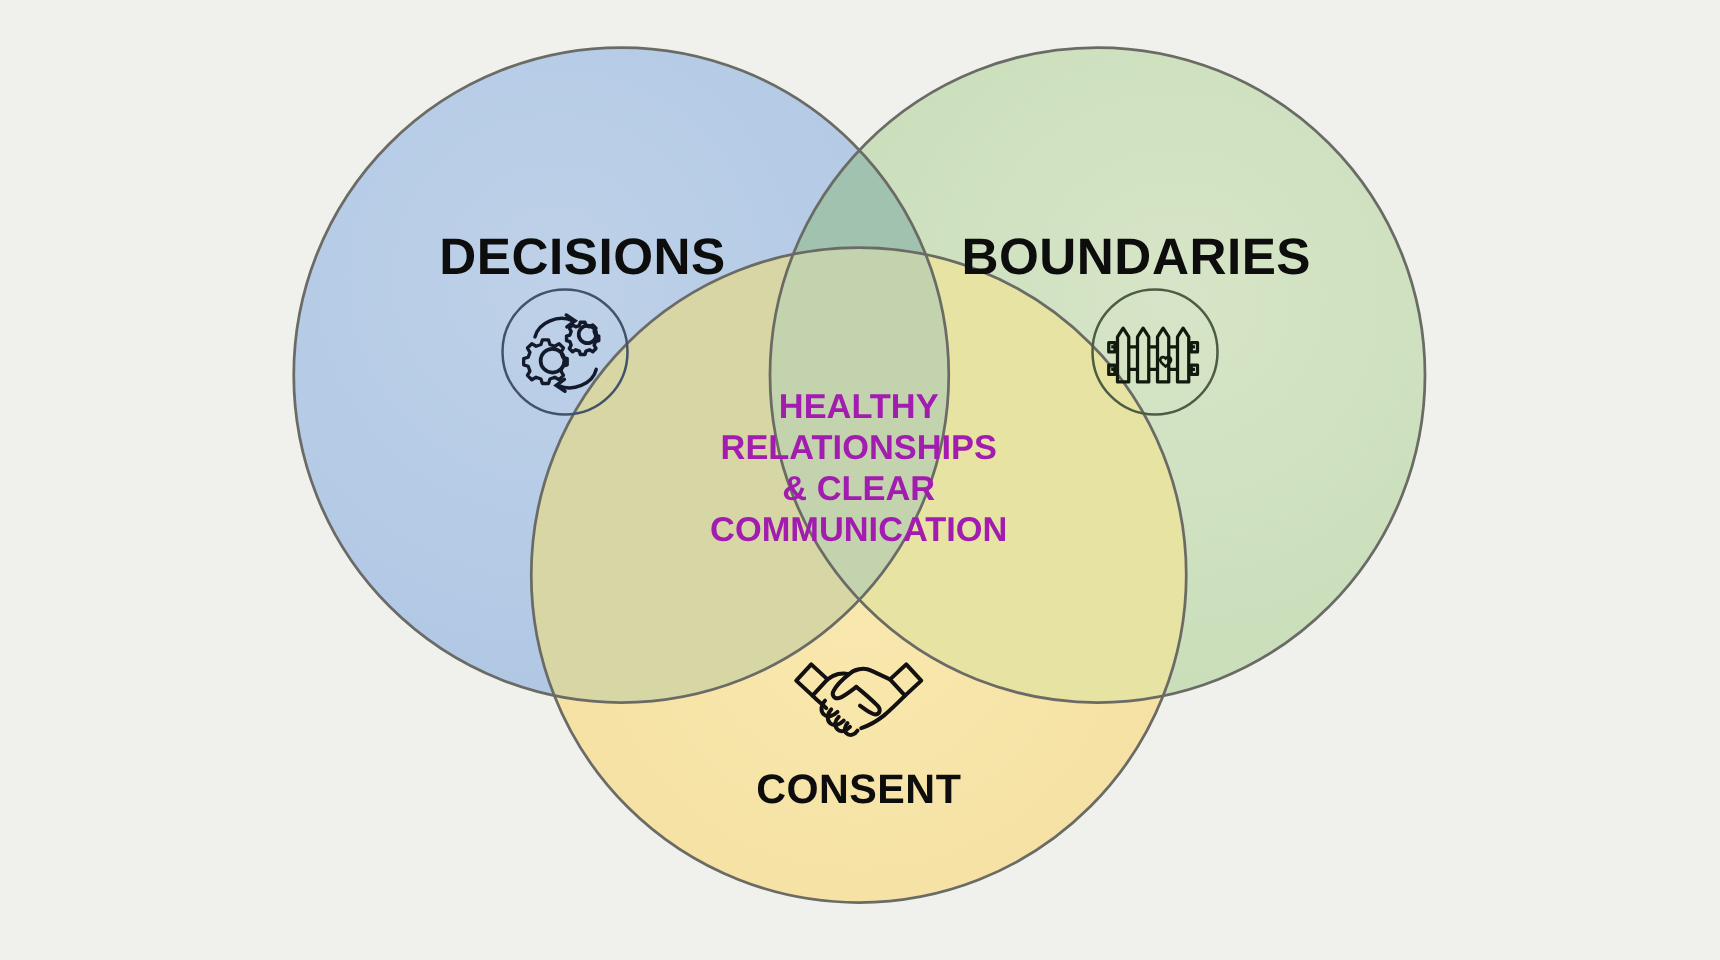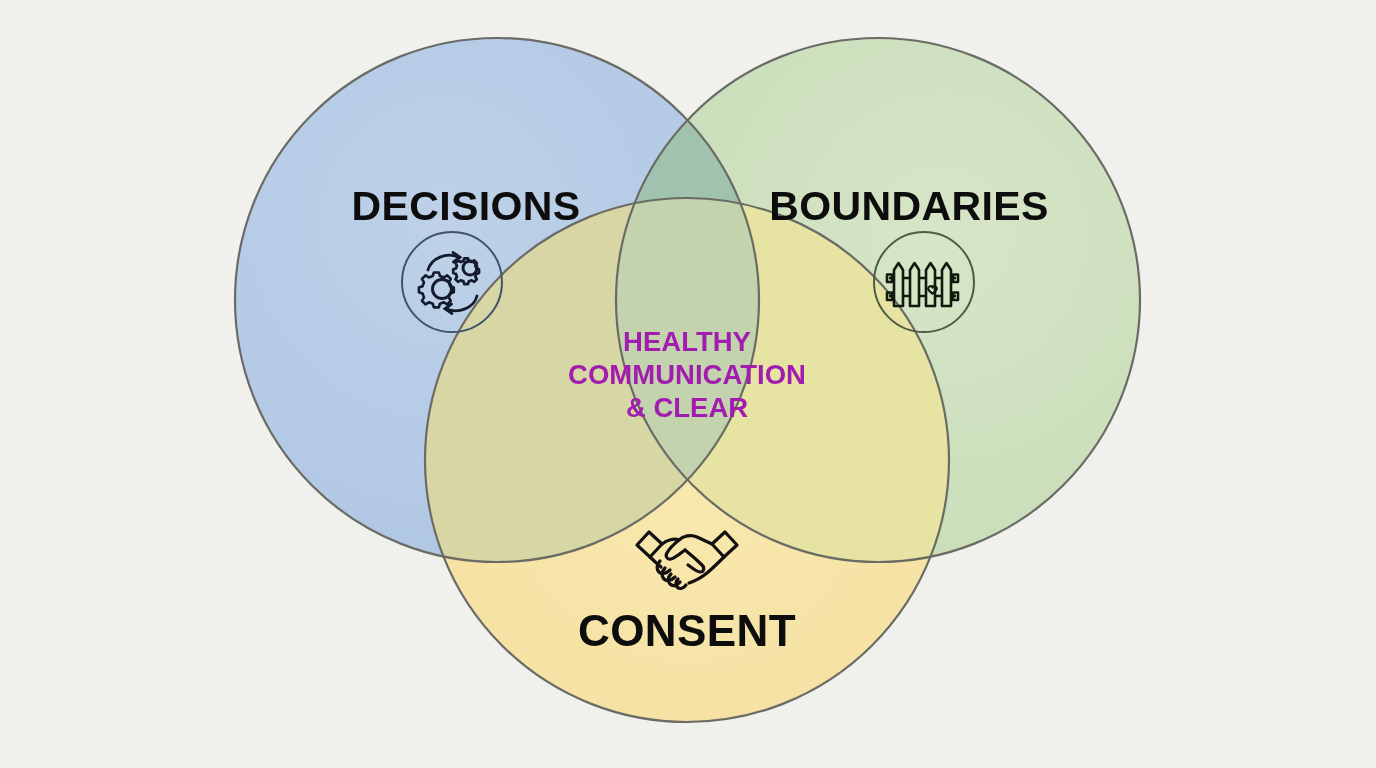--- a/index.html
+++ b/index.html
@@ -46,21 +46,21 @@
   }
   #label-boundaries {
     left: 909px;
     top: 206px;
     font-size: 41px;
     text-align: right;
   }
   #label-consent {
     left: 687px;
     top: 631px;
-    font-size: 44px;
+    font-size: 33px;
   }
   .center-text {
     position: absolute;
     left: 687px;
     top: 374px;
     transform: translate(-50%, -50%);
     width: 330px;
     text-align: center;
     font-family: "Liberation Sans", sans-serif;
     font-weight: 700;
@@ -218,17 +218,18 @@
         <path d="M93 34 C88 39, 82 45, 76 50 C71 54, 64 58, 58 60"></path>
         <path d="M19 34 C24 39, 28 42, 30 44"></path>
       </g>
     </svg>
   </div>
 
   <div class="lobe-label" id="label-consent">CONSENT</div>
 
   <div class="center-text">
     <span>HEALTHY</span>
+    <span>RELATIONSHIPS</span>
+    <span>&amp; CLEAR</span>
     <span>COMMUNICATION</span>
-    <span>&amp; CLEAR</span>
   </div>
 
 </div>
 
 </body></html>

